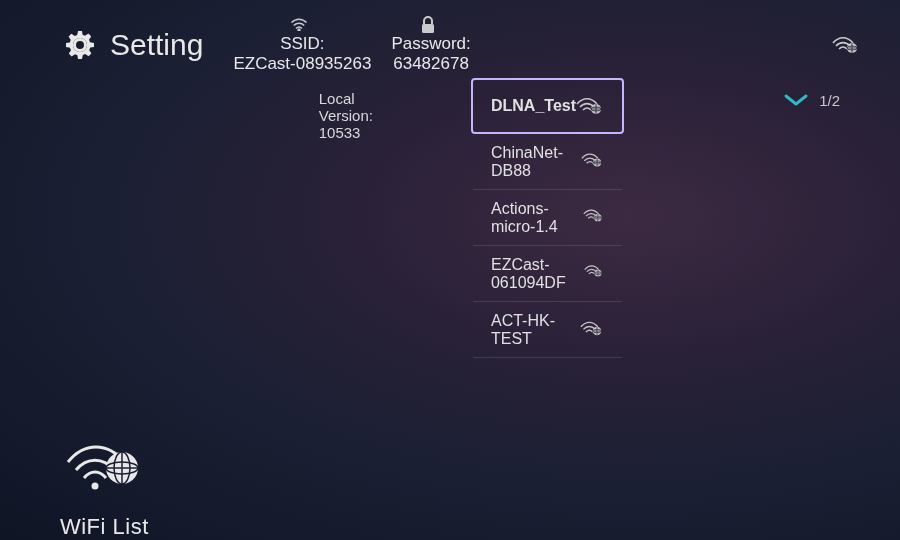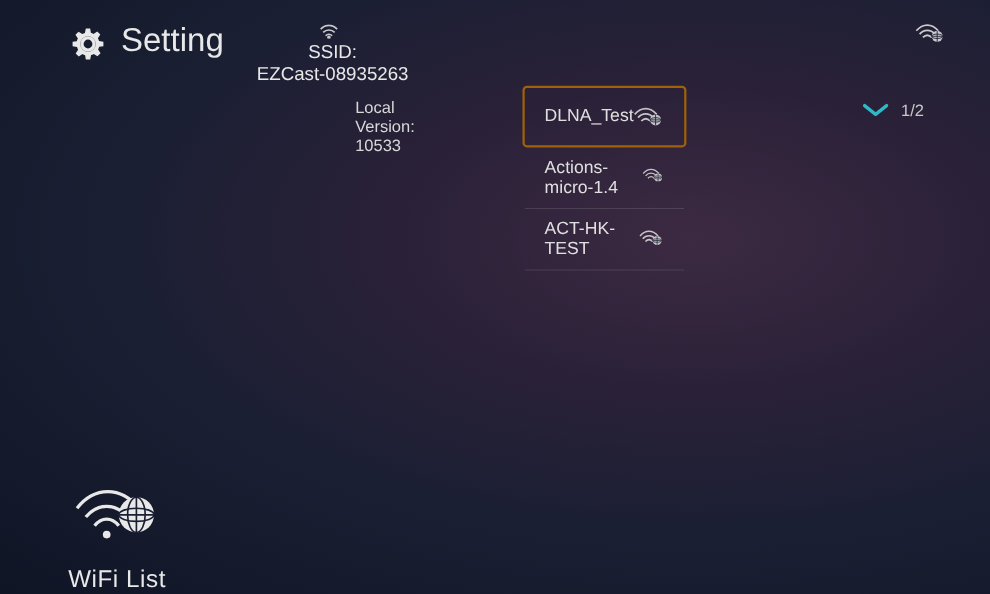--- a/index.html
+++ b/index.html
@@ -4,20 +4,21 @@
 <style>
   * { margin: 0; padding: 0; box-sizing: border-box; }
   html, body { width: 900px; height: 540px; overflow: hidden; }
   body {
     font-family: Arial, sans-serif;
     background: radial-gradient(ellipse at 70% 40%, #3c2a42 0%, #2a2138 30%, #1a1f33 60%, #0f1525 100%);
     color: #e8e8e8;
   }
   .header {
     display: flex;
+    align-items: center;
     padding: 20px 40px 10px 60px;
     height: 80px;
   }
   .gear-icon {
     width: 40px; height: 40px;
     margin-right: 10px;
   }
   .title {
     font-size: 30px;
     font-weight: 400;
@@ -83,23 +84,24 @@
     display: flex;
     align-items: center;
     justify-content: space-between;
     height: 56px;
     border-bottom: 1px solid rgba(255,255,255,0.12);
     padding: 0 18px;
     font-size: 16px;
     color: #e0e0e0;
   }
   .list-item.selected {
-    border: 2px solid #a16207;
+    border: 2px solid #c4b5fd;
     border-radius: 4px;
     margin: -2px -2px 0 -2px;
+    font-weight: bold;
   }
   .signal-icon {
     width: 28px; height: 20px;
     opacity: 0.85;
   }
   .footer-row {
     display: flex;
     align-items: center;
     justify-content: flex-start;
     position: relative;
@@ -136,20 +138,30 @@
         <path d="M5 10c4-4 10-4 14 0"></path>
         <path d="M8 14c2.5-2.5 5.5-2.5 8 0"></path>
         <circle cx="12" cy="16" r="1.2" fill="#e8e8e8"></circle>
       </svg>
     </span>
     <span>SSID:</span>
     <span style="width:6px"></span>
     <span>EZCast-08935263</span>
   </span>
 
+  <span class="pwd-group">
+    <span class="lock-icon">
+      <svg viewBox="0 0 18 18" fill="#e8e8e8">
+        <rect x="3" y="8" width="12" height="9" rx="1.5"></rect>
+        <path d="M5 8V5a4 4 0 018 0v3" fill="none" stroke="#e8e8e8" stroke-width="2"></path>
+      </svg>
+    </span>
+    <span>Password:</span>
+    <span>63482678</span>
+  </span>
 
   <span class="header-right-icon">
     <svg viewBox="0 0 28 20" fill="none" stroke="#e8e8e8" stroke-width="1.6">
       <path d="M1 8c6-7 14-7 20 0"></path>
       <path d="M4 11c4-4.5 10-4.5 14 0"></path>
       <path d="M7 14c2.5-2.5 5.5-2.5 8 0"></path>
       <circle cx="20" cy="13" r="5" fill="#e8e8e8" stroke="none"></circle>
       <ellipse cx="20" cy="13" rx="5" ry="2" fill="none" stroke="#1a1f33" stroke-width="0.8"></ellipse>
       <path d="M20 8v10M15 13h10" stroke="#1a1f33" stroke-width="0.8"></path>
     </svg>
@@ -186,21 +198,43 @@
           <span class="signal-icon"><svg viewBox="0 0 28 20" fill="none" stroke="#e0e0e0" stroke-width="1.6">
               <path d="M1 8c6-7 14-7 20 0"></path>
               <path d="M4 11c4-4.5 10-4.5 14 0"></path>
               <path d="M7 14c2.5-2.5 5.5-2.5 8 0"></path>
               <circle cx="20" cy="13" r="5" fill="#e0e0e0" stroke="none"></circle>
               <ellipse cx="20" cy="13" rx="5" ry="2" fill="none" stroke="#1a1f33" stroke-width="0.8"></ellipse>
               <path d="M20 8v10M15 13h10" stroke="#1a1f33" stroke-width="0.8"></path>
             </svg></span>
         </div>
         <div class="list-item">
+          <span>ChinaNet-DB88</span>
+          <span class="signal-icon"><svg viewBox="0 0 28 20" fill="none" stroke="#e0e0e0" stroke-width="1.6">
+              <path d="M1 8c6-7 14-7 20 0"></path>
+              <path d="M4 11c4-4.5 10-4.5 14 0"></path>
+              <path d="M7 14c2.5-2.5 5.5-2.5 8 0"></path>
+              <circle cx="20" cy="13" r="5" fill="#e0e0e0" stroke="none"></circle>
+              <ellipse cx="20" cy="13" rx="5" ry="2" fill="none" stroke="#1a1f33" stroke-width="0.8"></ellipse>
+              <path d="M20 8v10M15 13h10" stroke="#1a1f33" stroke-width="0.8"></path>
+            </svg></span>
+        </div>
+        <div class="list-item">
           <span>Actions-micro-1.4</span>
+          <span class="signal-icon"><svg viewBox="0 0 28 20" fill="none" stroke="#e0e0e0" stroke-width="1.6">
+              <path d="M1 8c6-7 14-7 20 0"></path>
+              <path d="M4 11c4-4.5 10-4.5 14 0"></path>
+              <path d="M7 14c2.5-2.5 5.5-2.5 8 0"></path>
+              <circle cx="20" cy="13" r="5" fill="#e0e0e0" stroke="none"></circle>
+              <ellipse cx="20" cy="13" rx="5" ry="2" fill="none" stroke="#1a1f33" stroke-width="0.8"></ellipse>
+              <path d="M20 8v10M15 13h10" stroke="#1a1f33" stroke-width="0.8"></path>
+            </svg></span>
+        </div>
+        <div class="list-item">
+          <span>EZCast-061094DF</span>
           <span class="signal-icon"><svg viewBox="0 0 28 20" fill="none" stroke="#e0e0e0" stroke-width="1.6">
               <path d="M1 8c6-7 14-7 20 0"></path>
               <path d="M4 11c4-4.5 10-4.5 14 0"></path>
               <path d="M7 14c2.5-2.5 5.5-2.5 8 0"></path>
               <circle cx="20" cy="13" r="5" fill="#e0e0e0" stroke="none"></circle>
               <ellipse cx="20" cy="13" rx="5" ry="2" fill="none" stroke="#1a1f33" stroke-width="0.8"></ellipse>
               <path d="M20 8v10M15 13h10" stroke="#1a1f33" stroke-width="0.8"></path>
             </svg></span>
         </div>
         <div class="list-item">

